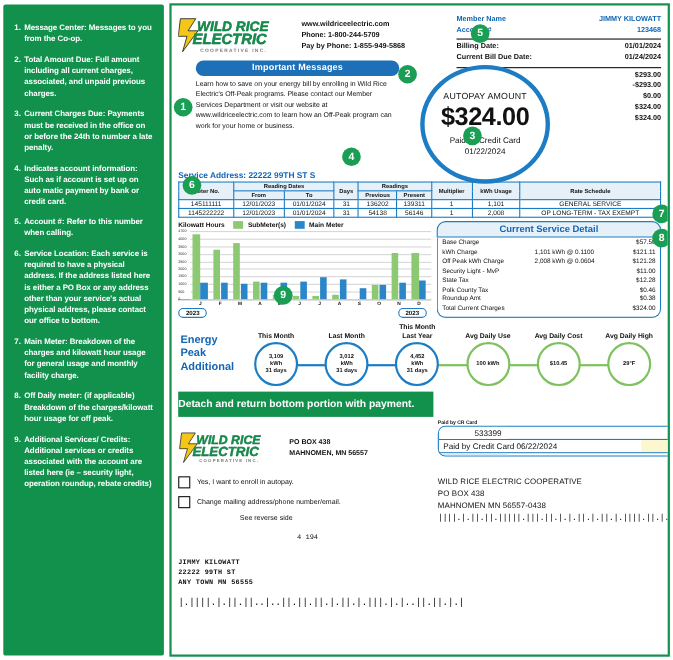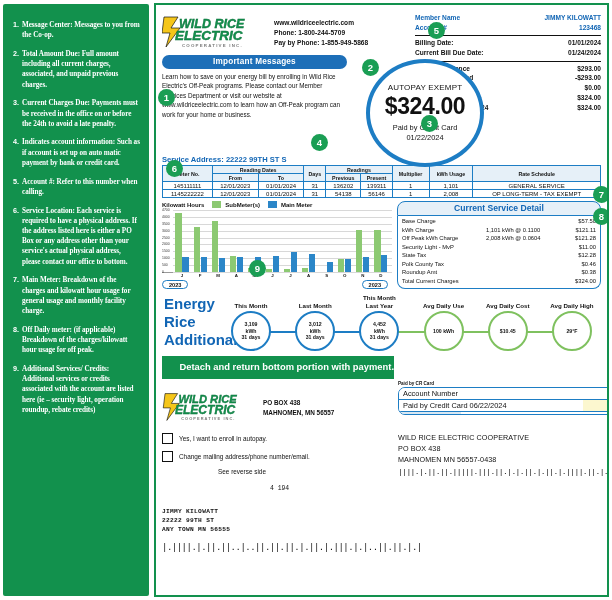--- a/index.html
+++ b/index.html
@@ -28,21 +28,21 @@
   }
   .legend-item {
     display:flex;
     font-size:7.2px;
     font-weight:bold;
     line-height:1.42;
     margin-bottom:8.5px;
     letter-spacing:-0.05px;
   }
   .legend-num { width:9px; flex:0 0 9px; }
-  .legend-text { flex:1;font-family:Liberation Serif, serif; }
+  .legend-text { flex:1; }
 
   
   .bill {
     width:460px; height:600px;
     padding:3px 3px 3px 2px;
     position:relative;
   }
   .bill-inner {
     border:2.5px solid #12914d;
     width:100%; height:594px;
@@ -76,21 +76,21 @@
   .acct-row {
     display:flex; justify-content:space-between;
     font-size:6.6px; font-weight:bold; line-height:1.5;
   }
   .acct-row.blue { color:#1266b5; }
   .acct-row.dark { color:#111; }
   .acct-rule { border-bottom:1px solid #111; margin:2px 0 2.5px 0; }
   .acct-rule2 { border-bottom:1px solid #111; margin:2.5px 0 2px 0; }
 
   
-  .msg-sec { position:relative; padding:0 6px; margin-top:2px; height:98px; }
+  .msg-sec { position:relative; padding:0 6px; margin-top:2px; height:98px;margin-left:16px; }
   .msg-col { width:185px; }
   .msg-title {
     background:#1d6fb8; color:#fff;
     font-size:8.2px; font-weight:bold;
     text-align:center; border-radius:9px;
     padding:2px 0 2.5px 0; letter-spacing:0.2px;
   }
   .msg-body {
     font-size:6.3px; color:#111; line-height:1.52;
     margin-top:3px; padding-right:2px;
@@ -170,39 +170,39 @@
     padding:1.5px 4px 2px 4px;
   }
   .drow { display:flex; font-size:5.8px; color:#111; line-height:1.48; }
   .d-lbl { flex:1; }
   .d-mid { width:72px; text-align:left; }
   .d-amt { width:38px; text-align:right; }
 
   
   .euc { display:flex; align-items:center; padding:4px 6px 0 8px; position:relative; }
   .euc-title {
-    color:#1266b5; font-size:15px; font-weight:bold;
+    color:#1266b5; font-size:10px; font-weight:bold;
     line-height:1.22; width:58px; flex:0 0 58px;
   }
   .euc-track { flex:1; display:flex; align-items:center; justify-content:space-between; position:relative; }
   .euc-node { display:flex; flex-direction:column; align-items:center; width:58px; position:relative; z-index:2; }
   .euc-cap { font-size:6.2px; font-weight:bold; color:#111; text-align:center; line-height:1.2; height:16px; display:flex; align-items:flex-end; justify-content:center; }
   .euc-circ {
     width:40px; height:40px; border-radius:50%;
     border:2px solid #1d7dc4; background:#fff;
     display:flex; flex-direction:column; align-items:center; justify-content:center;
     font-size:5.2px; font-weight:bold; color:#111; line-height:1.32; margin-top:2px;
   }
   .euc-circ.green { border-color:#7fc15f; }
   .connector { position:absolute; height:2px; top:calc(50% + 9px); z-index:1; }
 
   
   .detach {
     background:#12914d; color:#fff;
-    font-size:9.4px; font-weight:bold; text-align:right;
+    font-size:9.4px; font-weight:bold; text-align:left;
     padding:5px 0 6px 0; line-height:1.32;
     margin:5px 6px 0 6px; width:232px;
   }
 
   
   .stub { padding:2px 6px 0 6px; position:relative; display:flex; }
   .stub-left { width:232px; }
   .stub-logo-row { display:flex; align-items:flex-start; margin-top:9px; }
   .stub-addr { font-size:6.4px; font-weight:bold; color:#111; line-height:1.5; padding-left:9px; padding-top:8px; }
   .checks { margin-top:9px; }
@@ -236,21 +236,21 @@
       <div class="legend-item">
           <div class="legend-num">1.</div>
           <div class="legend-text">Message Center: Messages to you from the Co-op.</div>
         </div>
       <div class="legend-item">
           <div class="legend-num">2.</div>
           <div class="legend-text">Total Amount Due: Full amount including all current charges, associated, and unpaid previous charges.</div>
         </div>
       <div class="legend-item">
           <div class="legend-num">3.</div>
-          <div class="legend-text">Current Charges Due: Payments must be received in the office on or before the 24th to avoid a late penalty.</div>
+          <div class="legend-text">Current Charges Due: Payments must be received in the office on or before the 24th to number a late penalty.</div>
         </div>
       <div class="legend-item">
           <div class="legend-num">4.</div>
           <div class="legend-text">Indicates account information: Such as if account is set up on auto matic payment by bank or credit card.</div>
         </div>
       <div class="legend-item">
           <div class="legend-num">5.</div>
           <div class="legend-text">Account #: Refer to this number when calling.</div>
         </div>
       <div class="legend-item">
@@ -343,21 +343,21 @@
             </div>
         </div>
       </div>
 
       <div class="msg-sec">
         <div class="msg-col">
           <div class="msg-title">Important Messages</div>
           <div class="msg-body">Learn how to save on your energy bill by enrolling in Wild Rice Electric's Off-Peak programs. Please contact our Member Services Department or visit our website at www.wildriceelectric.com to learn how an Off-Peak program can work for your home or business.</div>
         </div>
         <div class="autopay">
-          <div class="ap-label">AUTOPAY EXEMPT</div>
+          <div class="ap-label">AUTOPAY AMOUNT</div>
           <div class="ap-amt">$324.00</div>
           <div class="ap-sub">Paid by Credit Card</div>
           <div class="ap-sub" style="margin-top:0">01/22/2024</div>
         </div>
       </div>
 
       <div class="svc-addr">Service Address: 22222 99TH ST S</div>
 
       <div class="meter-wrap">
         <table class="meter">
@@ -549,21 +549,21 @@
                 <div class="d-mid"></div>
                 <div class="d-amt">$324.00</div>
               </div>
             </div>
         </div>
       </div>
 
       <div class="euc">
         <div class="euc-title">
           <div>Energy</div>
-          <div>Rice</div>
+          <div>Peak</div>
           <div>Additional</div>
         </div>
         <div class="euc-track" id="euc-track">
             <div class="connector" style="background: rgb(29, 125, 196); left: 8.33333%; width: 16.6667%;"></div>
             <div class="connector" style="background: rgb(29, 125, 196); left: 25%; width: 16.6667%;"></div>
             <div class="connector" style="background: rgb(127, 193, 95); left: 41.6667%; width: 16.6667%;"></div>
             <div class="connector" style="background: rgb(127, 193, 95); left: 58.3333%; width: 16.6667%;"></div>
             <div class="connector" style="background: rgb(127, 193, 95); left: 75%; width: 16.6667%;"></div>
             <div class="euc-node">
               <div class="euc-cap">This Month</div>
@@ -650,21 +650,20 @@
             <div>22222 99TH ST</div>
             <div>ANY TOWN MN 56555</div>
           </div>
           <div class="barcode-bot">|.||||.|.||.||..|..||.||.||.|.||.|.|||.|.|..||.||.|.|</div>
         </div>
 
         <div class="stub-right">
           <div class="paidby">Paid by CR Card</div>
           <div class="stub-tbl">
             <div class="stub-row">
-              <div class="stub-l">Account Number</div>
               <div class="stub-v">533399</div>
             </div>
             <div class="stub-row">
               <div class="stub-l">Paid by Credit Card 06/22/2024</div>
               <div class="stub-v yellow">$324.00</div>
             </div>
             <div class="stub-row">
               <div class="stub-v blank"></div>
             </div>
           </div>

